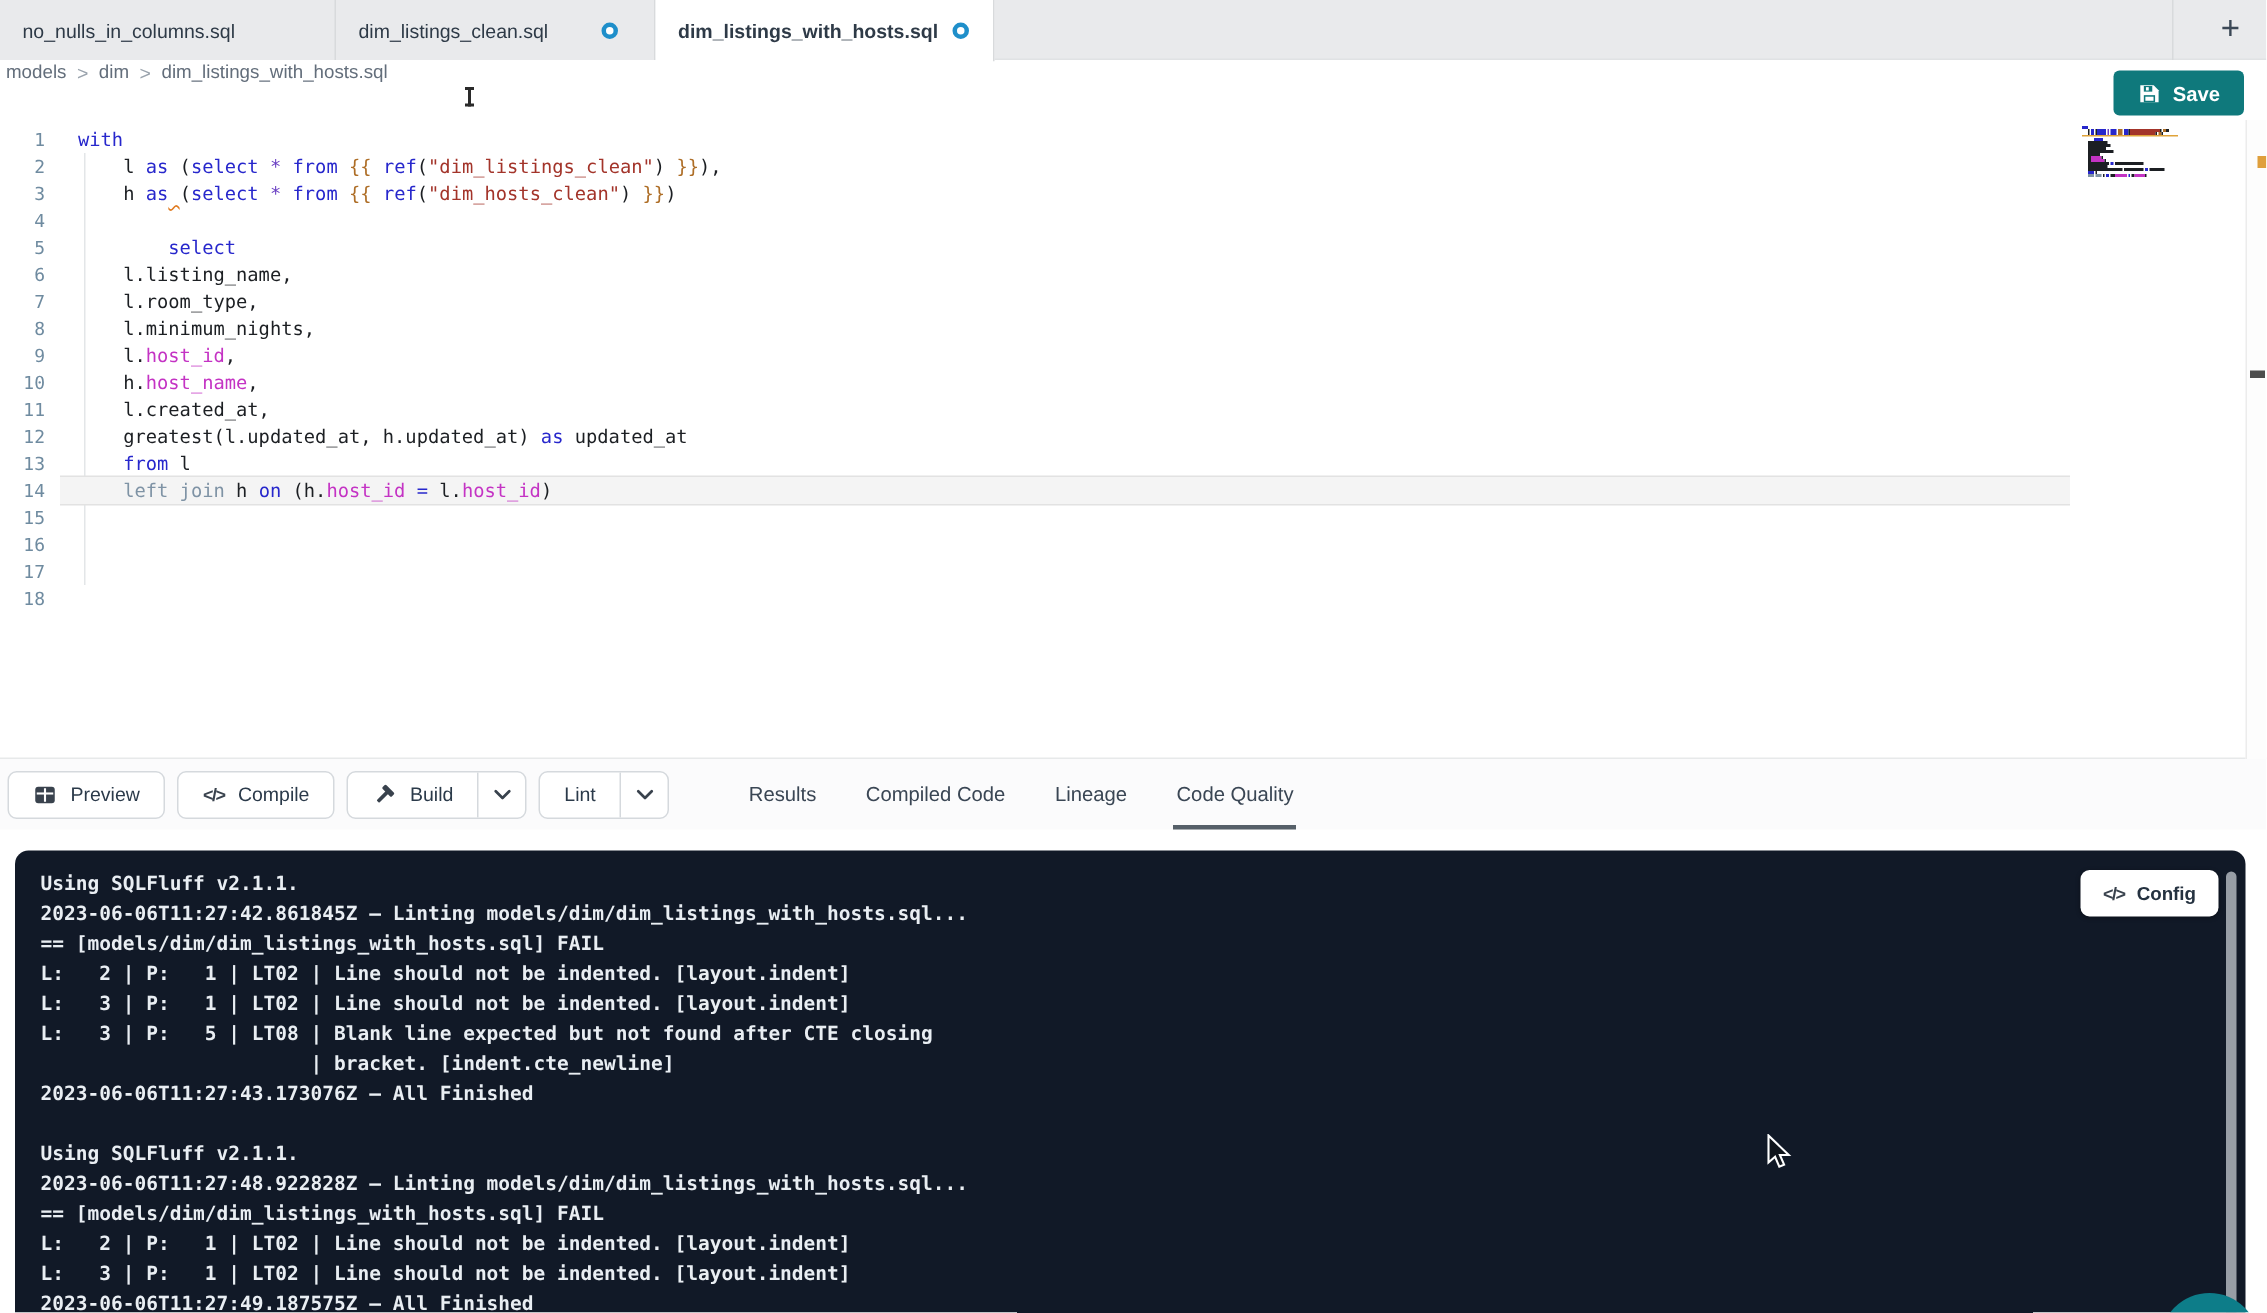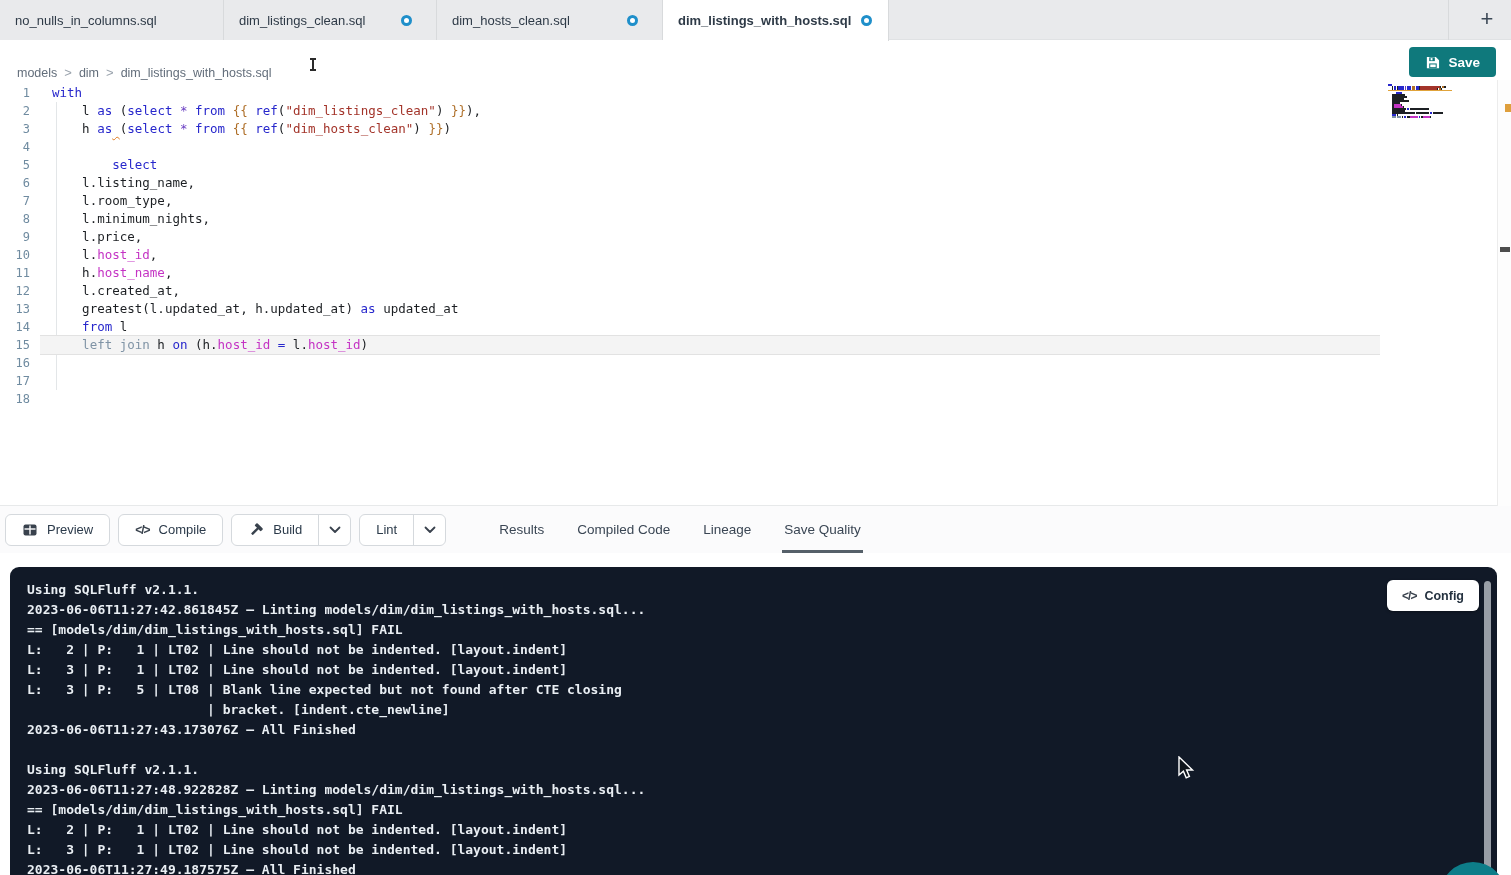--- a/index.html
+++ b/index.html
@@ -26,21 +26,21 @@
   }
   #tabbar-separator { position:absolute; left:1448px; top:0; width:1px; height:40px; background:#d8dadc; }
   #new-tab-btn {
     position:absolute; right:10px; top:5px; width:28px; height:28px;
     font-size:22px; color:#3b4856; display:flex; align-items:center; justify-content:center;
   }
 
   
   #breadcrumb-row {
     position:absolute; left:0; top:41px; width:1210px; height:39px; background:#fff;
-    display:flex; align-items:flex-end; padding-left:17px; font-size:12.5px; color:#636e7b;
+    display:flex; align-items:flex-start; padding-left:4px; font-size:12.5px; color:#636e7b;
   }
   .crumb-sep { color:#9aa3ad; margin:0 7px; font-size:13px; }
   #ibeam-artifact { position:absolute; left:312px; top:58px; width:2px; height:13px; background:#2a2a2a; }
   #ibeam-artifact:before, #ibeam-artifact:after {
     content:""; position:absolute; left:-2px; width:6px; height:2px; background:#2a2a2a;
   }
   #ibeam-artifact:after { bottom:0; }
   #save-button {
     position:absolute; right:15px; top:47px; height:30px; padding:0 16px;
     background:#0f797c; border:none; border-radius:4px; color:#fff;
@@ -118,24 +118,20 @@
 <body>
 
 <div id="page">
 
   <div id="tab-bar">
       <div class="etab" style="width: 224px;">
         <span>no_nulls_in_columns.sql</span>
       </div>
       <div class="etab" style="width: 213px;">
         <span>dim_listings_clean.sql</span>
-        <span class="mod-dot"></span>
-      </div>
-      <div class="etab" style="width: 226px;">
-        <span>dim_hosts_clean.sql</span>
         <span class="mod-dot"></span>
       </div>
       <div class="etab active" style="width: 226px;">
         <span>dim_listings_with_hosts.sql</span>
         <span class="mod-dot"></span>
       </div>
     </div>
   <div id="tabbar-separator"></div>
   <div id="new-tab-btn">+</div>
 
@@ -182,21 +178,20 @@
     <div id="indent-guide"></div>
     <div id="code-area">
         <div class="code-row"><span style="color: rgb(39, 39, 204);">with</span></div>
         <div class="code-row"><span style="color: rgb(28, 31, 35);">    l </span><span style="color: rgb(39, 39, 204);">as</span><span style="color: rgb(28, 31, 35);"> (</span><span style="color: rgb(39, 39, 204);">select</span><span style="color: rgb(28, 31, 35);"> </span><span style="color: rgb(106, 63, 195);">*</span><span style="color: rgb(28, 31, 35);"> </span><span style="color: rgb(39, 39, 204);">from</span><span style="color: rgb(28, 31, 35);"> </span><span style="color: rgb(174, 110, 39);">{{</span><span style="color: rgb(28, 31, 35);"> </span><span style="color: rgb(39, 39, 204);">ref</span><span style="color: rgb(28, 31, 35);">(</span><span style="color: rgb(163, 52, 42);">"dim_listings_clean"</span><span style="color: rgb(28, 31, 35);">) </span><span style="color: rgb(174, 110, 39);">}}</span><span style="color: rgb(28, 31, 35);">),</span></div>
         <div class="code-row"><span style="color: rgb(28, 31, 35);">    h </span><span style="color: rgb(39, 39, 204);">as</span><span class="squig" style="color: rgb(28, 31, 35);"> </span><span style="color: rgb(28, 31, 35);">(</span><span style="color: rgb(39, 39, 204);">select</span><span style="color: rgb(28, 31, 35);"> </span><span style="color: rgb(106, 63, 195);">*</span><span style="color: rgb(28, 31, 35);"> </span><span style="color: rgb(39, 39, 204);">from</span><span style="color: rgb(28, 31, 35);"> </span><span style="color: rgb(174, 110, 39);">{{</span><span style="color: rgb(28, 31, 35);"> </span><span style="color: rgb(39, 39, 204);">ref</span><span style="color: rgb(28, 31, 35);">(</span><span style="color: rgb(163, 52, 42);">"dim_hosts_clean"</span><span style="color: rgb(28, 31, 35);">) </span><span style="color: rgb(174, 110, 39);">}}</span><span style="color: rgb(28, 31, 35);">)</span></div>
         <div class="code-row"></div>
         <div class="code-row"><span style="color: rgb(28, 31, 35);">        </span><span style="color: rgb(39, 39, 204);">select</span></div>
         <div class="code-row"><span style="color: rgb(28, 31, 35);">    l.listing_name,</span></div>
         <div class="code-row"><span style="color: rgb(28, 31, 35);">    l.room_type,</span></div>
         <div class="code-row"><span style="color: rgb(28, 31, 35);">    l.minimum_nights,</span></div>
-        <div class="code-row"><span style="color: rgb(28, 31, 35);">    l.price,</span></div>
         <div class="code-row"><span style="color: rgb(28, 31, 35);">    l.</span><span style="color: rgb(196, 51, 196);">host_id</span><span style="color: rgb(28, 31, 35);">,</span></div>
         <div class="code-row"><span style="color: rgb(28, 31, 35);">    h.</span><span style="color: rgb(196, 51, 196);">host_name</span><span style="color: rgb(28, 31, 35);">,</span></div>
         <div class="code-row"><span style="color: rgb(28, 31, 35);">    l.created_at,</span></div>
         <div class="code-row"><span style="color: rgb(28, 31, 35);">    greatest(l.updated_at, h.updated_at) </span><span style="color: rgb(39, 39, 204);">as</span><span style="color: rgb(28, 31, 35);"> updated_at</span></div>
         <div class="code-row"><span style="color: rgb(28, 31, 35);">    </span><span style="color: rgb(39, 39, 204);">from</span><span style="color: rgb(28, 31, 35);"> l</span></div>
         <div class="code-row current"><span style="color: rgb(127, 147, 165);">    left join</span><span style="color: rgb(28, 31, 35);"> h </span><span style="color: rgb(39, 39, 204);">on</span><span style="color: rgb(28, 31, 35);"> (h.</span><span style="color: rgb(196, 51, 196);">host_id</span><span style="color: rgb(28, 31, 35);"> </span><span style="color: rgb(39, 39, 204);">=</span><span style="color: rgb(28, 31, 35);"> l.</span><span style="color: rgb(196, 51, 196);">host_id</span><span style="color: rgb(28, 31, 35);">)</span></div>
         <div class="code-row"></div>
       </div>
     <div id="minimap">
         <div class="mm-row">
@@ -355,21 +350,21 @@
         <div class="ptab">
           <span>Results</span>
         </div>
         <div class="ptab">
           <span>Compiled Code</span>
         </div>
         <div class="ptab">
           <span>Lineage</span>
         </div>
         <div class="ptab">
-          <span>Save Quality</span>
+          <span>Code Quality</span>
           <div class="underline"></div>
         </div>
       </div>
   </div>
 
   <div id="terminal">
     <div id="term-lines">
         <div class="term-line">Using SQLFluff v2.1.1.</div>
         <div class="term-line">2023-06-06T11:27:42.861845Z – Linting models/dim/dim_listings_with_hosts.sql...</div>
         <div class="term-line">== [models/dim/dim_listings_with_hosts.sql] FAIL</div>

